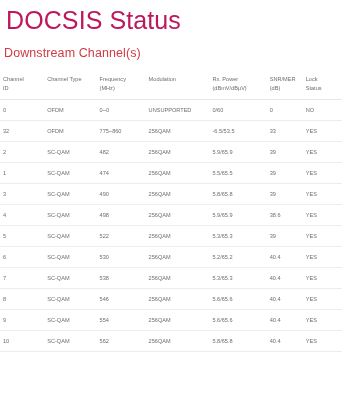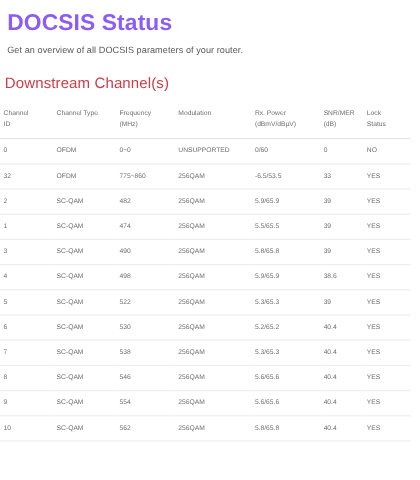--- a/index.html
+++ b/index.html
@@ -15,23 +15,23 @@
     overflow: hidden;
   }
   .page {
     width: 350px;
     height: 400px;
     box-sizing: border-box;
     padding: 0;
     position: relative;
   }
   .page-title {
-    color: #8b5cf6;
-    font-size: 19px;
-    font-weight: 700;
+    color: #be185d;
+    font-size: 25px;
+    font-weight: 400;
     letter-spacing: 0.1px;
     margin: 9px 0 0 6px;
     line-height: 22px;
   }
   .page-subtitle {
     font-size: 7.6px;
     color: #59595b;
     margin: 6px 0 0 6px;
     line-height: 10px;
     letter-spacing: 0.05px;
@@ -85,21 +85,20 @@
   .c-snr     { width: 11%; }
   .c-lock    { width: 12%; }
   .hdr-line2 { display: block; }
 </style>
 </head>
 <body>
 
 <div class="page">
 
   <h1 class="page-title">DOCSIS Status</h1>
-  <p class="page-subtitle">Get an overview of all DOCSIS parameters of your router.</p>
 
   <div class="section">
     <h2 class="section-heading">Downstream Channel(s)</h2>
 
     <table class="ds-table">
       <colgroup>
         <col class="c-id">
           <col class="c-type">
           <col class="c-freq">
           <col class="c-mod">

